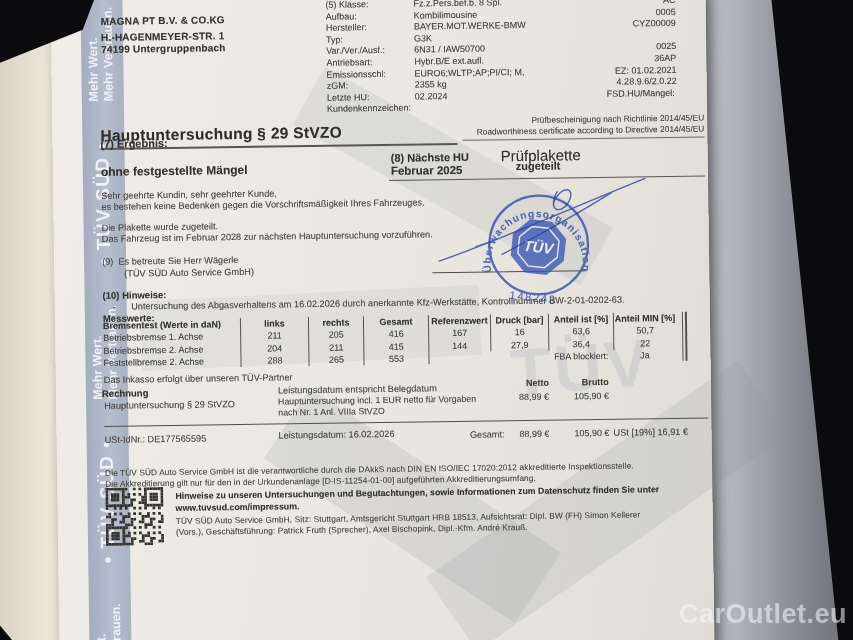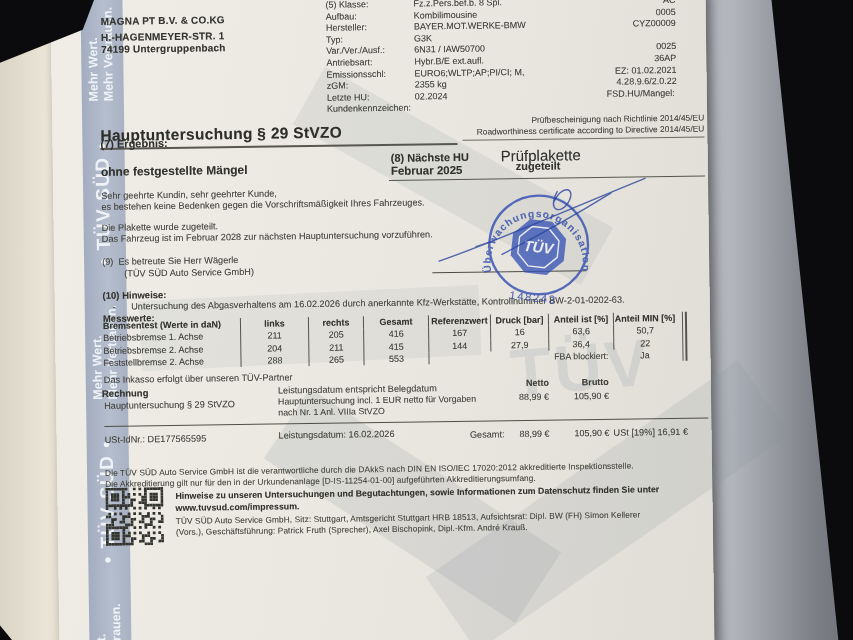--- a/index.html
+++ b/index.html
@@ -546,13 +546,14 @@
           <path d="M170,62 c8,-20 24,-16 15,-1 c-7,12 -22,9 -11,-11"></path>
           <path d="M92,104 l16,-5"></path>
         </g>
       </svg>
 
     </div>
   </div>
 
   <div class="corner-tl"></div>
   <div class="corner-bl"></div>
+  <div class="carout">CarOutlet.eu</div>
 </div>
 
 </body></html>

